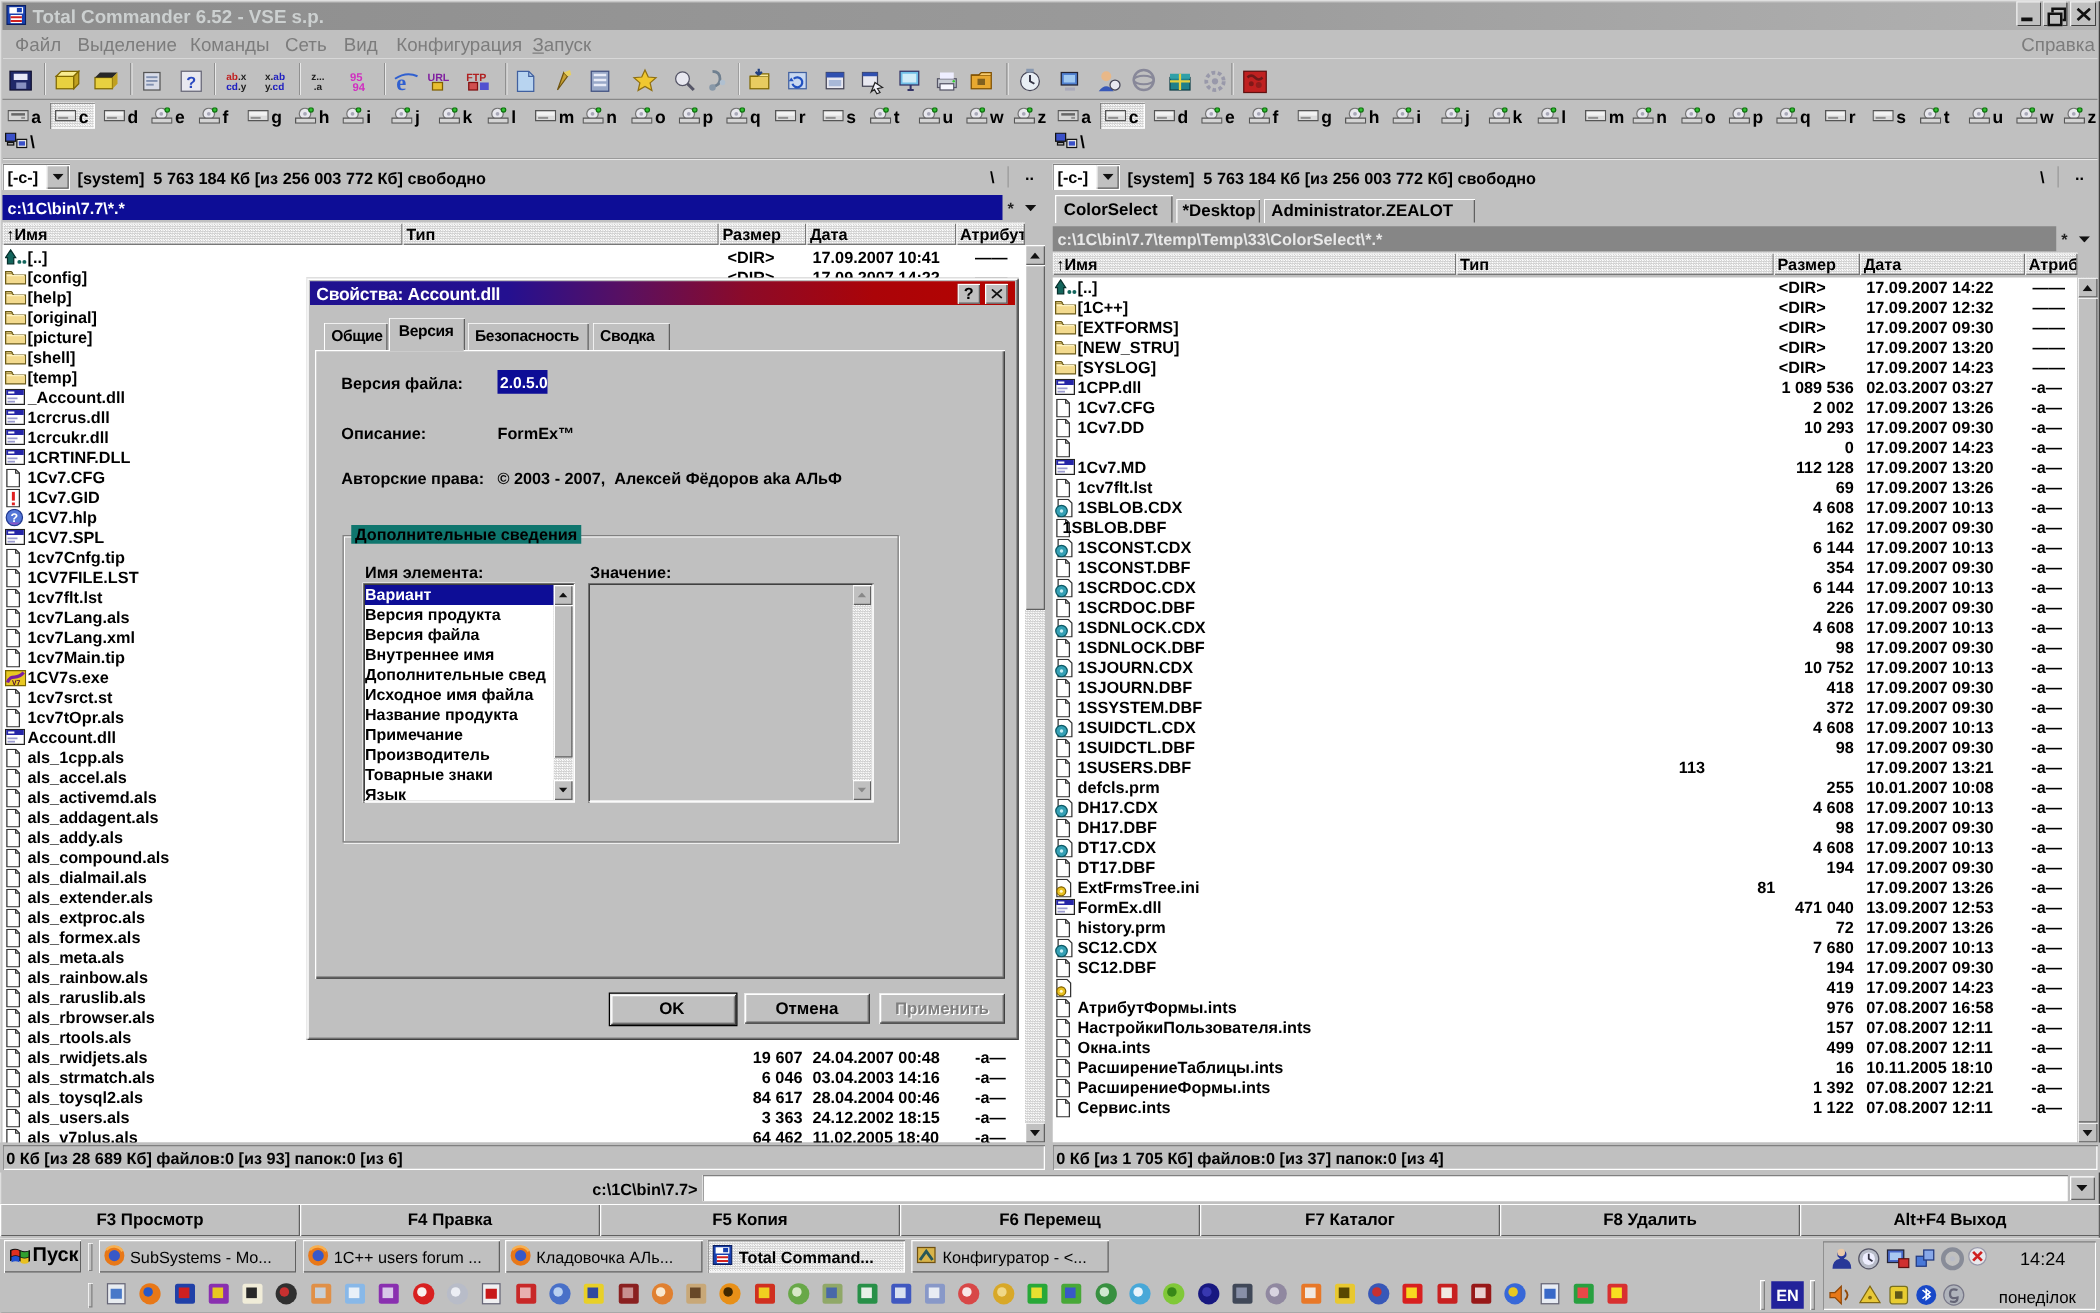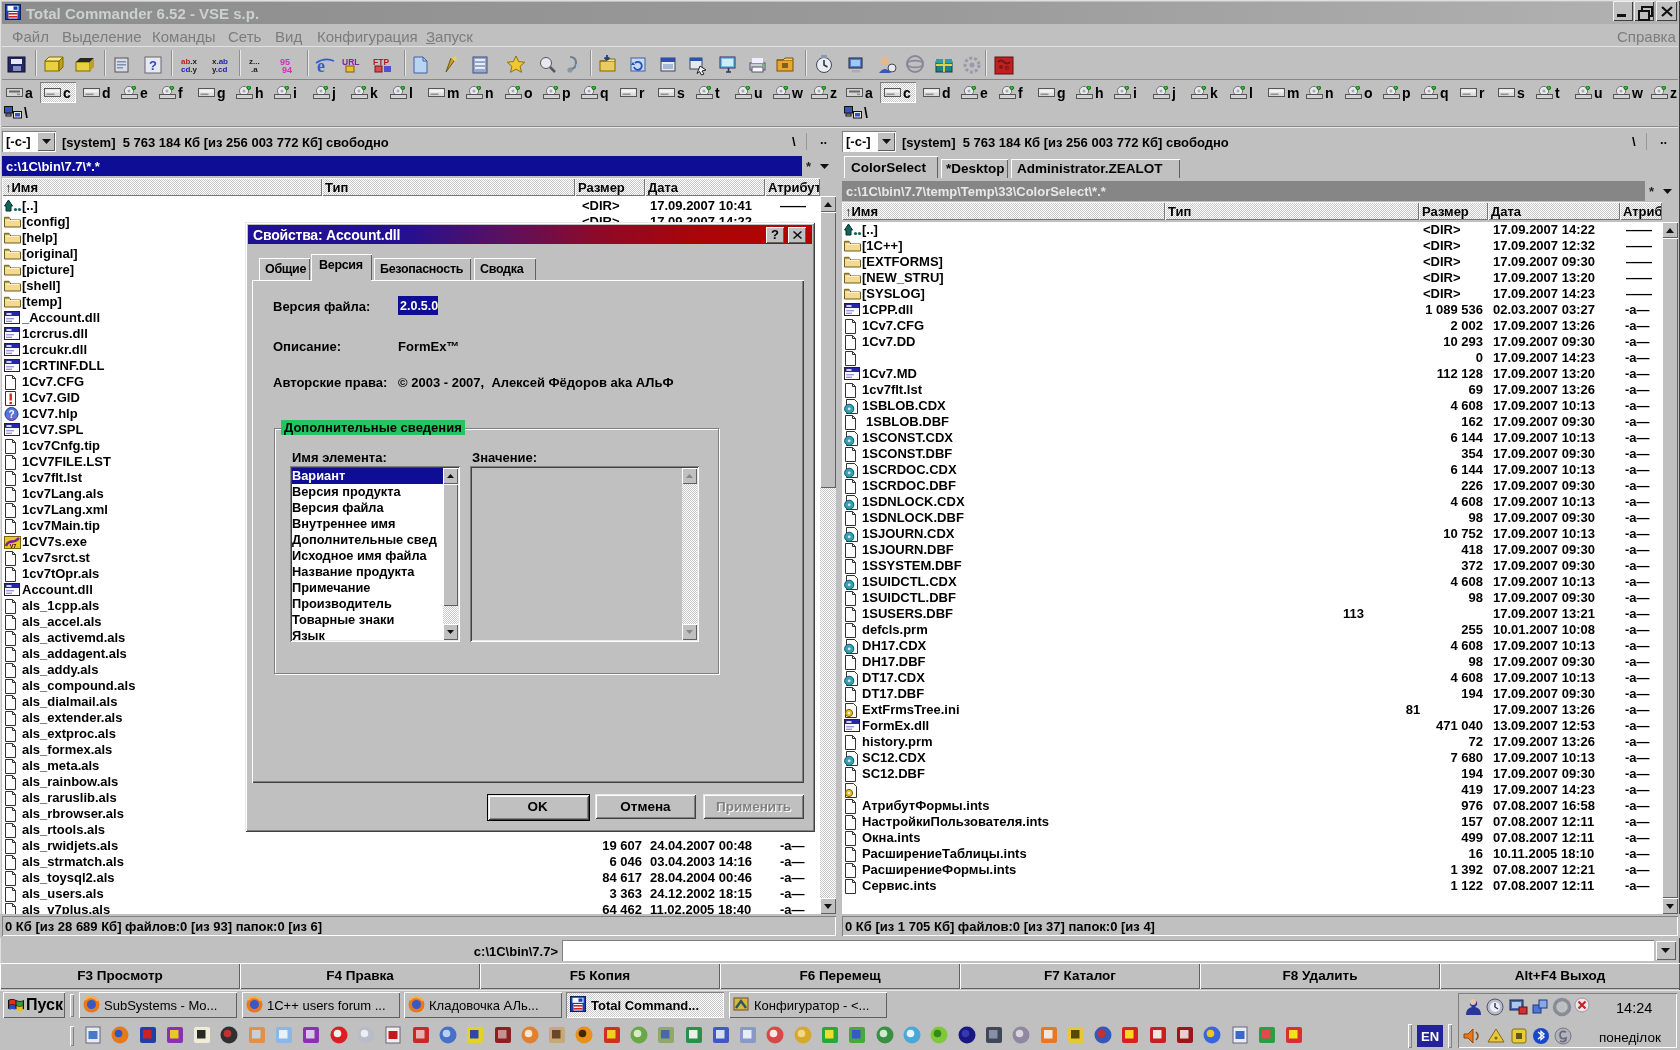--- a/index.html
+++ b/index.html
@@ -995,21 +995,21 @@
         <path d="M8.5 0.5 v3 h3" fill="none" stroke="#333"></path>
       </svg></span><span class="cell" style="left:20px;width:540px;overflow:hidden">1cv7flt.lst</span><span class="cell" style="left:501px;width:140px;text-align:right">69</span><span class="cell" style="left:651px">17.09.2007 13:26</span><span class="cell" style="left:783px">-a—</span></div>
 <div class="row" style="left:842px;top:398px;width:820px"><span class="ric" style="left:2px"><svg width="15" height="15" style="display:block">
         <path d="M2.5 0.5 h8 l3 3 v11 h-11 z" fill="#fff" stroke="#333"></path>
         <circle cx="5.2" cy="9.8" r="4.6" fill="#35a0b4" stroke="#0c5a66"></circle>
         <circle cx="5.2" cy="9.8" r="1.4" fill="#c8f0f4"></circle>
       </svg></span><span class="cell" style="left:20px;width:540px;overflow:hidden">1SBLOB.CDX</span><span class="cell" style="left:501px;width:140px;text-align:right">4 608</span><span class="cell" style="left:651px">17.09.2007 10:13</span><span class="cell" style="left:783px">-a—</span></div>
 <div class="row" style="left:842px;top:414px;width:820px"><span class="ric" style="left:2px"><svg width="13" height="15" style="display:block">
         <path d="M1.5 0.5 h7 l3 3 v11 h-10 z" fill="#fff" stroke="#333"></path>
         <path d="M8.5 0.5 v3 h3" fill="none" stroke="#333"></path>
-      </svg></span><span class="cell" style="left:24px;width:540px;overflow:hidden">1SBLOB.DBF</span><span class="cell" style="left:501px;width:140px;text-align:right">162</span><span class="cell" style="left:651px">17.09.2007 09:30</span><span class="cell" style="left:783px">-a—</span></div>
+      </svg></span><span class="cell" style="left:8px;width:540px;overflow:hidden">1SBLOB.DBF</span><span class="cell" style="left:501px;width:140px;text-align:right">162</span><span class="cell" style="left:651px">17.09.2007 09:30</span><span class="cell" style="left:783px">-a—</span></div>
 <div class="row" style="left:842px;top:430px;width:820px"><span class="ric" style="left:2px"><svg width="15" height="15" style="display:block">
         <path d="M2.5 0.5 h8 l3 3 v11 h-11 z" fill="#fff" stroke="#333"></path>
         <circle cx="5.2" cy="9.8" r="4.6" fill="#35a0b4" stroke="#0c5a66"></circle>
         <circle cx="5.2" cy="9.8" r="1.4" fill="#c8f0f4"></circle>
       </svg></span><span class="cell" style="left:20px;width:540px;overflow:hidden">1SCONST.CDX</span><span class="cell" style="left:501px;width:140px;text-align:right">6 144</span><span class="cell" style="left:651px">17.09.2007 10:13</span><span class="cell" style="left:783px">-a—</span></div>
 <div class="row" style="left:842px;top:446px;width:820px"><span class="ric" style="left:2px"><svg width="13" height="15" style="display:block">
         <path d="M1.5 0.5 h7 l3 3 v11 h-10 z" fill="#fff" stroke="#333"></path>
         <path d="M8.5 0.5 v3 h3" fill="none" stroke="#333"></path>
       </svg></span><span class="cell" style="left:20px;width:540px;overflow:hidden">1SCONST.DBF</span><span class="cell" style="left:501px;width:140px;text-align:right">354</span><span class="cell" style="left:651px">17.09.2007 09:30</span><span class="cell" style="left:783px">-a—</span></div>
 <div class="row" style="left:842px;top:462px;width:820px"><span class="ric" style="left:2px"><svg width="15" height="15" style="display:block">
@@ -1604,21 +1604,21 @@
 <div class="ab" style="left:252px;top:280px;width:552px;height:503px;background:#c0c0c0;box-shadow:inset 1px 1px 0 #fff, inset -1px -1px 0 #404040, inset -2px -2px 0 #808080"></div>
 <div class="ab" style="left:312px;top:279px;width:59px;height:2px;background:#c0c0c0"></div>
 <div class="ab b" style="left:273px;top:299px;font-size:13px">Версия файла:</div>
 <div class="ab" style="left:398px;top:296px;width:40px;height:19px;background:#0d0d96"></div>
 <div class="ab b" style="left:400px;top:299px;font-size:12.5px;color:#fff">2.0.5.0</div>
 <div class="ab b" style="left:273px;top:339px;font-size:13px">Описание:</div>
 <div class="ab b" style="left:398px;top:339px;font-size:13px">FormEx™</div>
 <div class="ab b" style="left:273px;top:375px;font-size:13px">Авторские права:</div>
 <div class="ab b" style="left:398px;top:375px;font-size:13px">© 2003 - 2007,&nbsp; Алексей Фёдоров aka АЛьФ</div>
 <div class="ab" style="left:274px;top:428px;width:443px;height:244px;border:1px solid #808080;box-shadow:1px 1px 0 #fff, inset 1px 1px 0 #fff"></div>
-<div class="ab b" style="left:281px;top:420px;font-size:13px;background:#22c55e;padding:0 3px">Дополнительные сведения</div>
+<div class="ab b" style="left:281px;top:420px;font-size:13px;background:#0f766e;padding:0 3px">Дополнительные сведения</div>
 <div class="ab b" style="left:292px;top:450px;font-size:13px">Имя элемента:</div>
 <div class="ab b" style="left:472px;top:450px;font-size:13px">Значение:</div>
 <div class="ab sunk" style="left:290px;top:466px;width:170px;height:176px;background:#fff"></div>
 <div class="ab b" style="left:292px;top:468px;width:151px;height:16px;line-height:15px;font-size:12.8px;white-space:nowrap;overflow:hidden; background:#0d0d96;color:#fff">Вариант</div>
 <div class="ab b" style="left:292px;top:484px;width:151px;height:16px;line-height:15px;font-size:12.8px;white-space:nowrap;overflow:hidden;">Версия продукта</div>
 <div class="ab b" style="left:292px;top:500px;width:151px;height:16px;line-height:15px;font-size:12.8px;white-space:nowrap;overflow:hidden;">Версия файла</div>
 <div class="ab b" style="left:292px;top:516px;width:151px;height:16px;line-height:15px;font-size:12.8px;white-space:nowrap;overflow:hidden;">Внутреннее имя</div>
 <div class="ab b" style="left:292px;top:532px;width:151px;height:16px;line-height:15px;font-size:12.8px;white-space:nowrap;overflow:hidden;">Дополнительные свед</div>
 <div class="ab b" style="left:292px;top:548px;width:151px;height:16px;line-height:15px;font-size:12.8px;white-space:nowrap;overflow:hidden;">Исходное имя файла</div>
 <div class="ab b" style="left:292px;top:564px;width:151px;height:16px;line-height:15px;font-size:12.8px;white-space:nowrap;overflow:hidden;">Название продукта</div>

